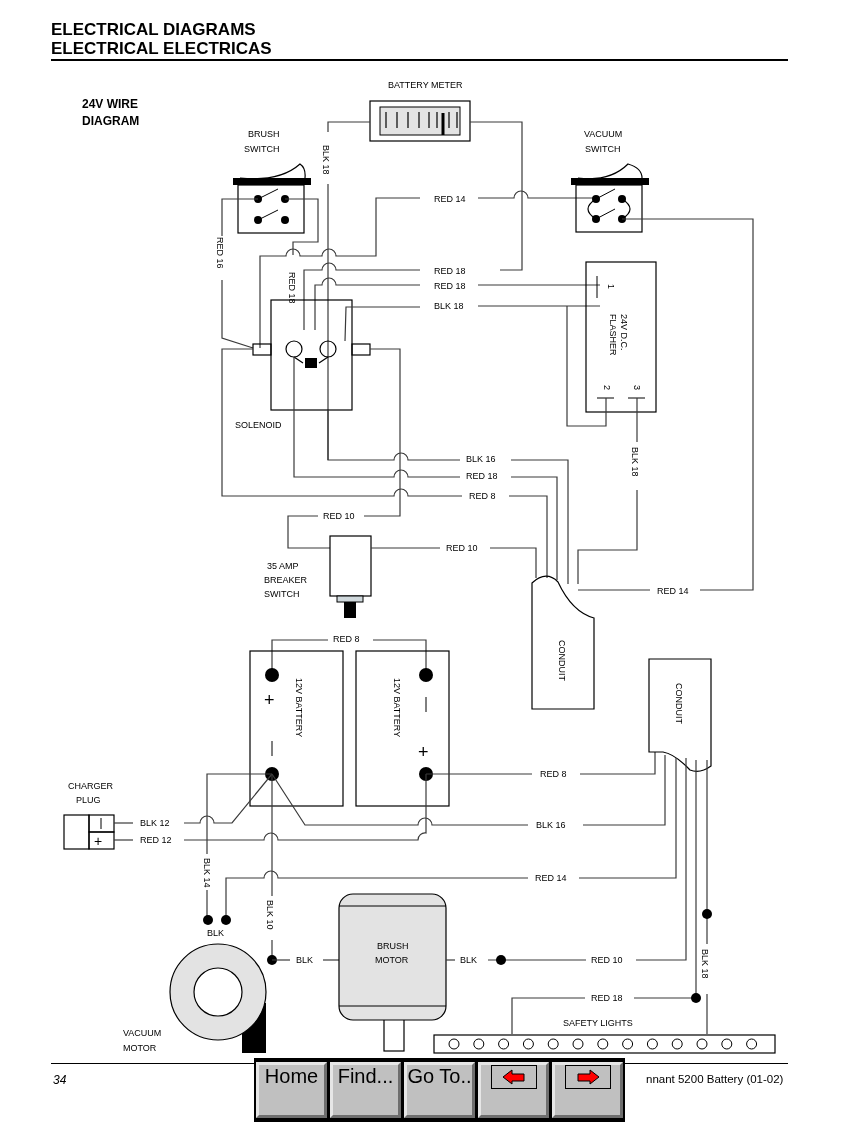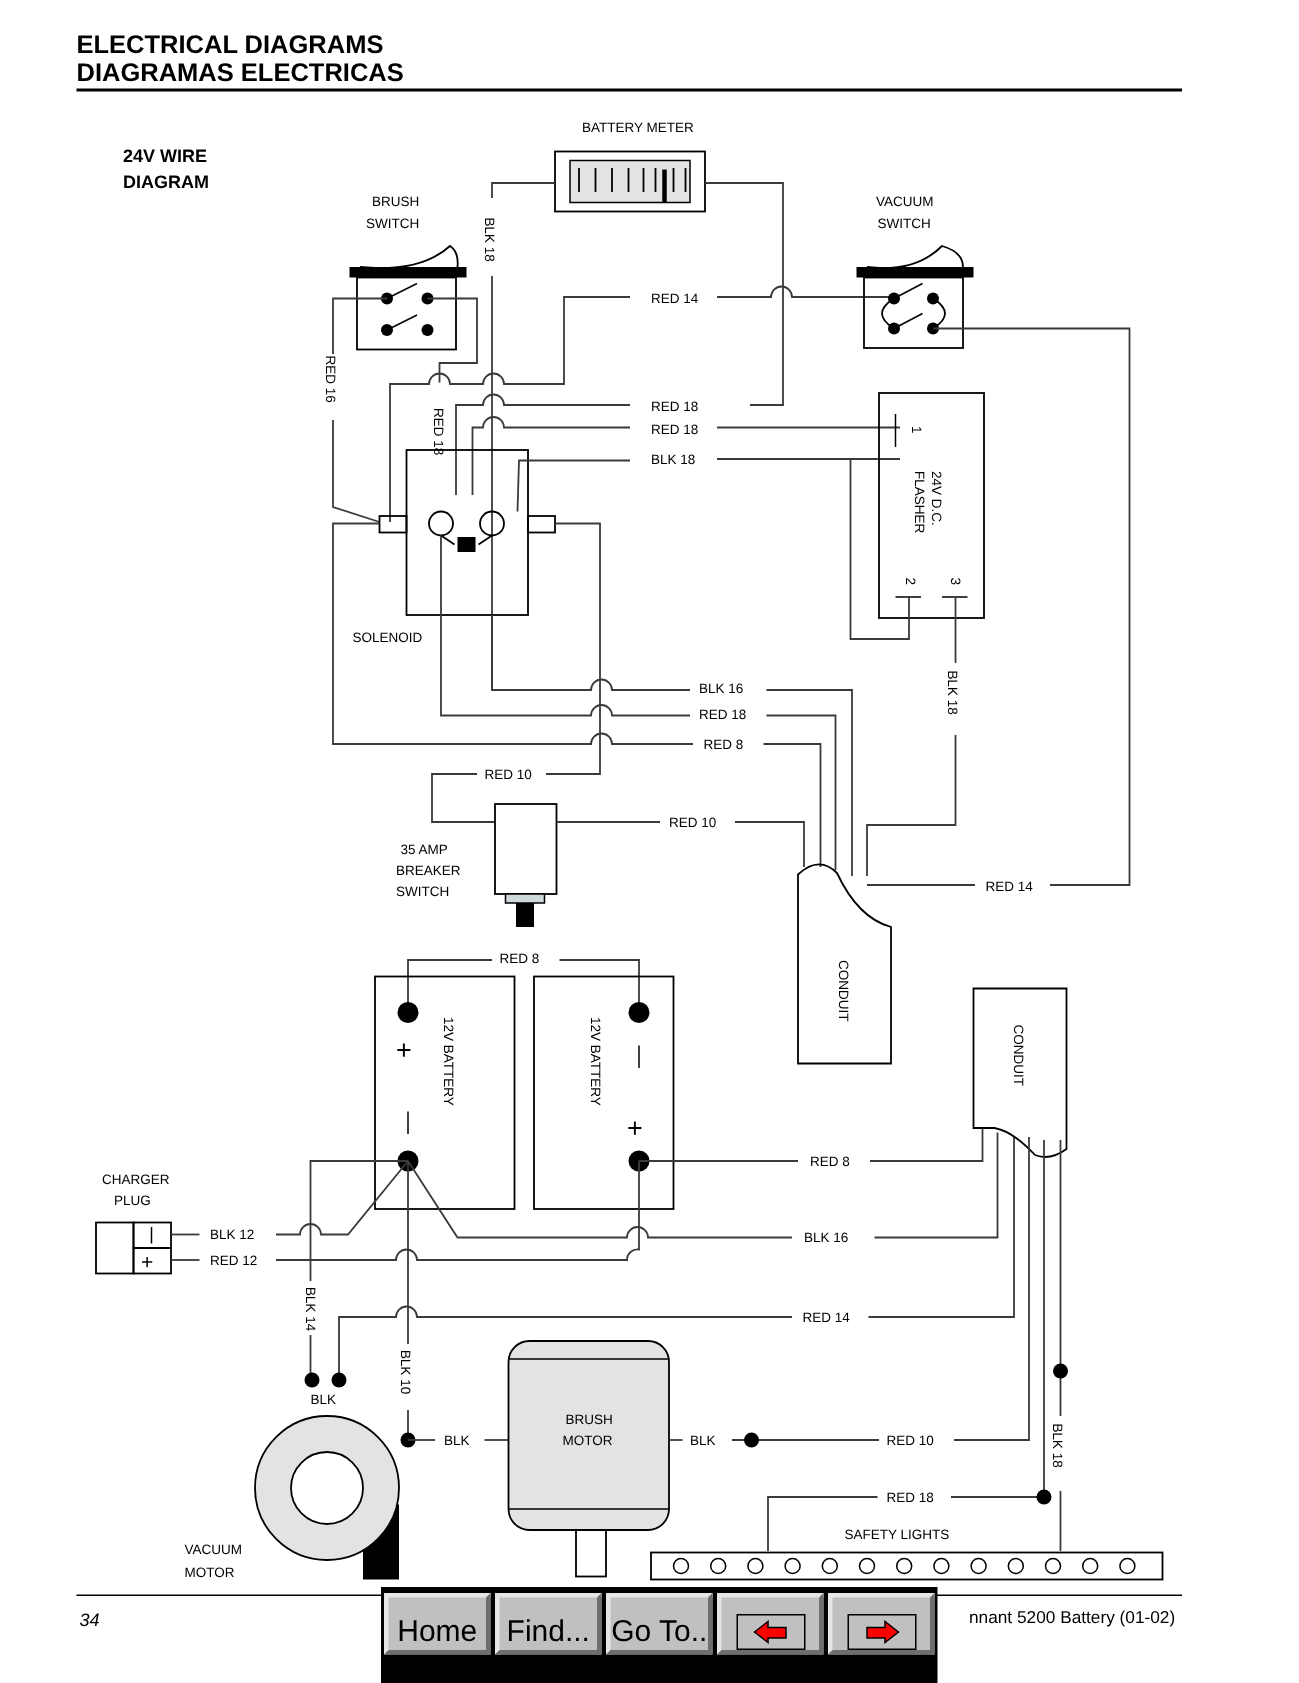--- a/index.html
+++ b/index.html
@@ -7,29 +7,29 @@
   .hdr { position:absolute; left:51px; top:20px; font-weight:bold; font-size:17px; line-height:19px; }
   .hdr-rule { position:absolute; left:51px; top:59px; width:737px; height:2px; background:#000; }
   .foot-rule { position:absolute; left:51px; top:1063px; width:737px; height:1px; background:#000; }
   .page-num { position:absolute; left:53px; top:1073px; font-size:12px;font-style:italic; }
   .foot-title { position:absolute; left:646px; top:1073px; font-size:11.5px; }
   svg#diagram { position:absolute; left:0; top:0; }
   svg text { font-family:"Liberation Sans", sans-serif; font-size:9px; fill:#000; }
   svg .w { fill:none; stroke:#3a3a3a; stroke-width:1.2; }
   svg .k { fill:none; stroke:#000; stroke-width:1.2; }
   .navbar { position:absolute; left:254px; top:1058px; height:64px; display:flex; background:#000; padding:2px; gap:3px; }
-  .navbtn { width:71px; height:41px; margin-top:2px; background:#c0c0c0; border-top:3px solid #e6e6e6; border-left:3px solid #e6e6e6; border-right:3px solid #6e6e6e; border-bottom:3px solid #6e6e6e; box-sizing:border-box; display:flex; align-items:flex-end; justify-content:center; font-size:20px; cursor:pointer; }
+  .navbtn { width:71px; height:56px; margin-top:2px; background:#c0c0c0; border-top:3px solid #e6e6e6; border-left:3px solid #e6e6e6; border-right:3px solid #6e6e6e; border-bottom:3px solid #6e6e6e; box-sizing:border-box; display:flex; align-items:flex-start; justify-content:center; font-size:20px; cursor:pointer; }
   .navbtn.arrow .frame { width:44px; height:22px; border:1.5px solid #000; display:flex; align-items:center; justify-content:center; }
 </style>
 </head>
 <body>
 
 <div class="hdr">
   <div>ELECTRICAL DIAGRAMS</div>
-  <div>DIAGRAMAS ELECTRICAS</div>
+  <div>ELECTRICAL ELECTRICAS</div>
 </div>
 <div class="hdr-rule"></div>
 
 <svg id="diagram" width="866" height="1122">
 
   <text x="82" y="108" style="font-weight:bold;font-size:12px">24V WIRE</text>
   <text x="82" y="125" style="font-weight:bold;font-size:12px">DIAGRAM</text>
 
   <g>
     <text x="388" y="88">BATTERY METER</text>

